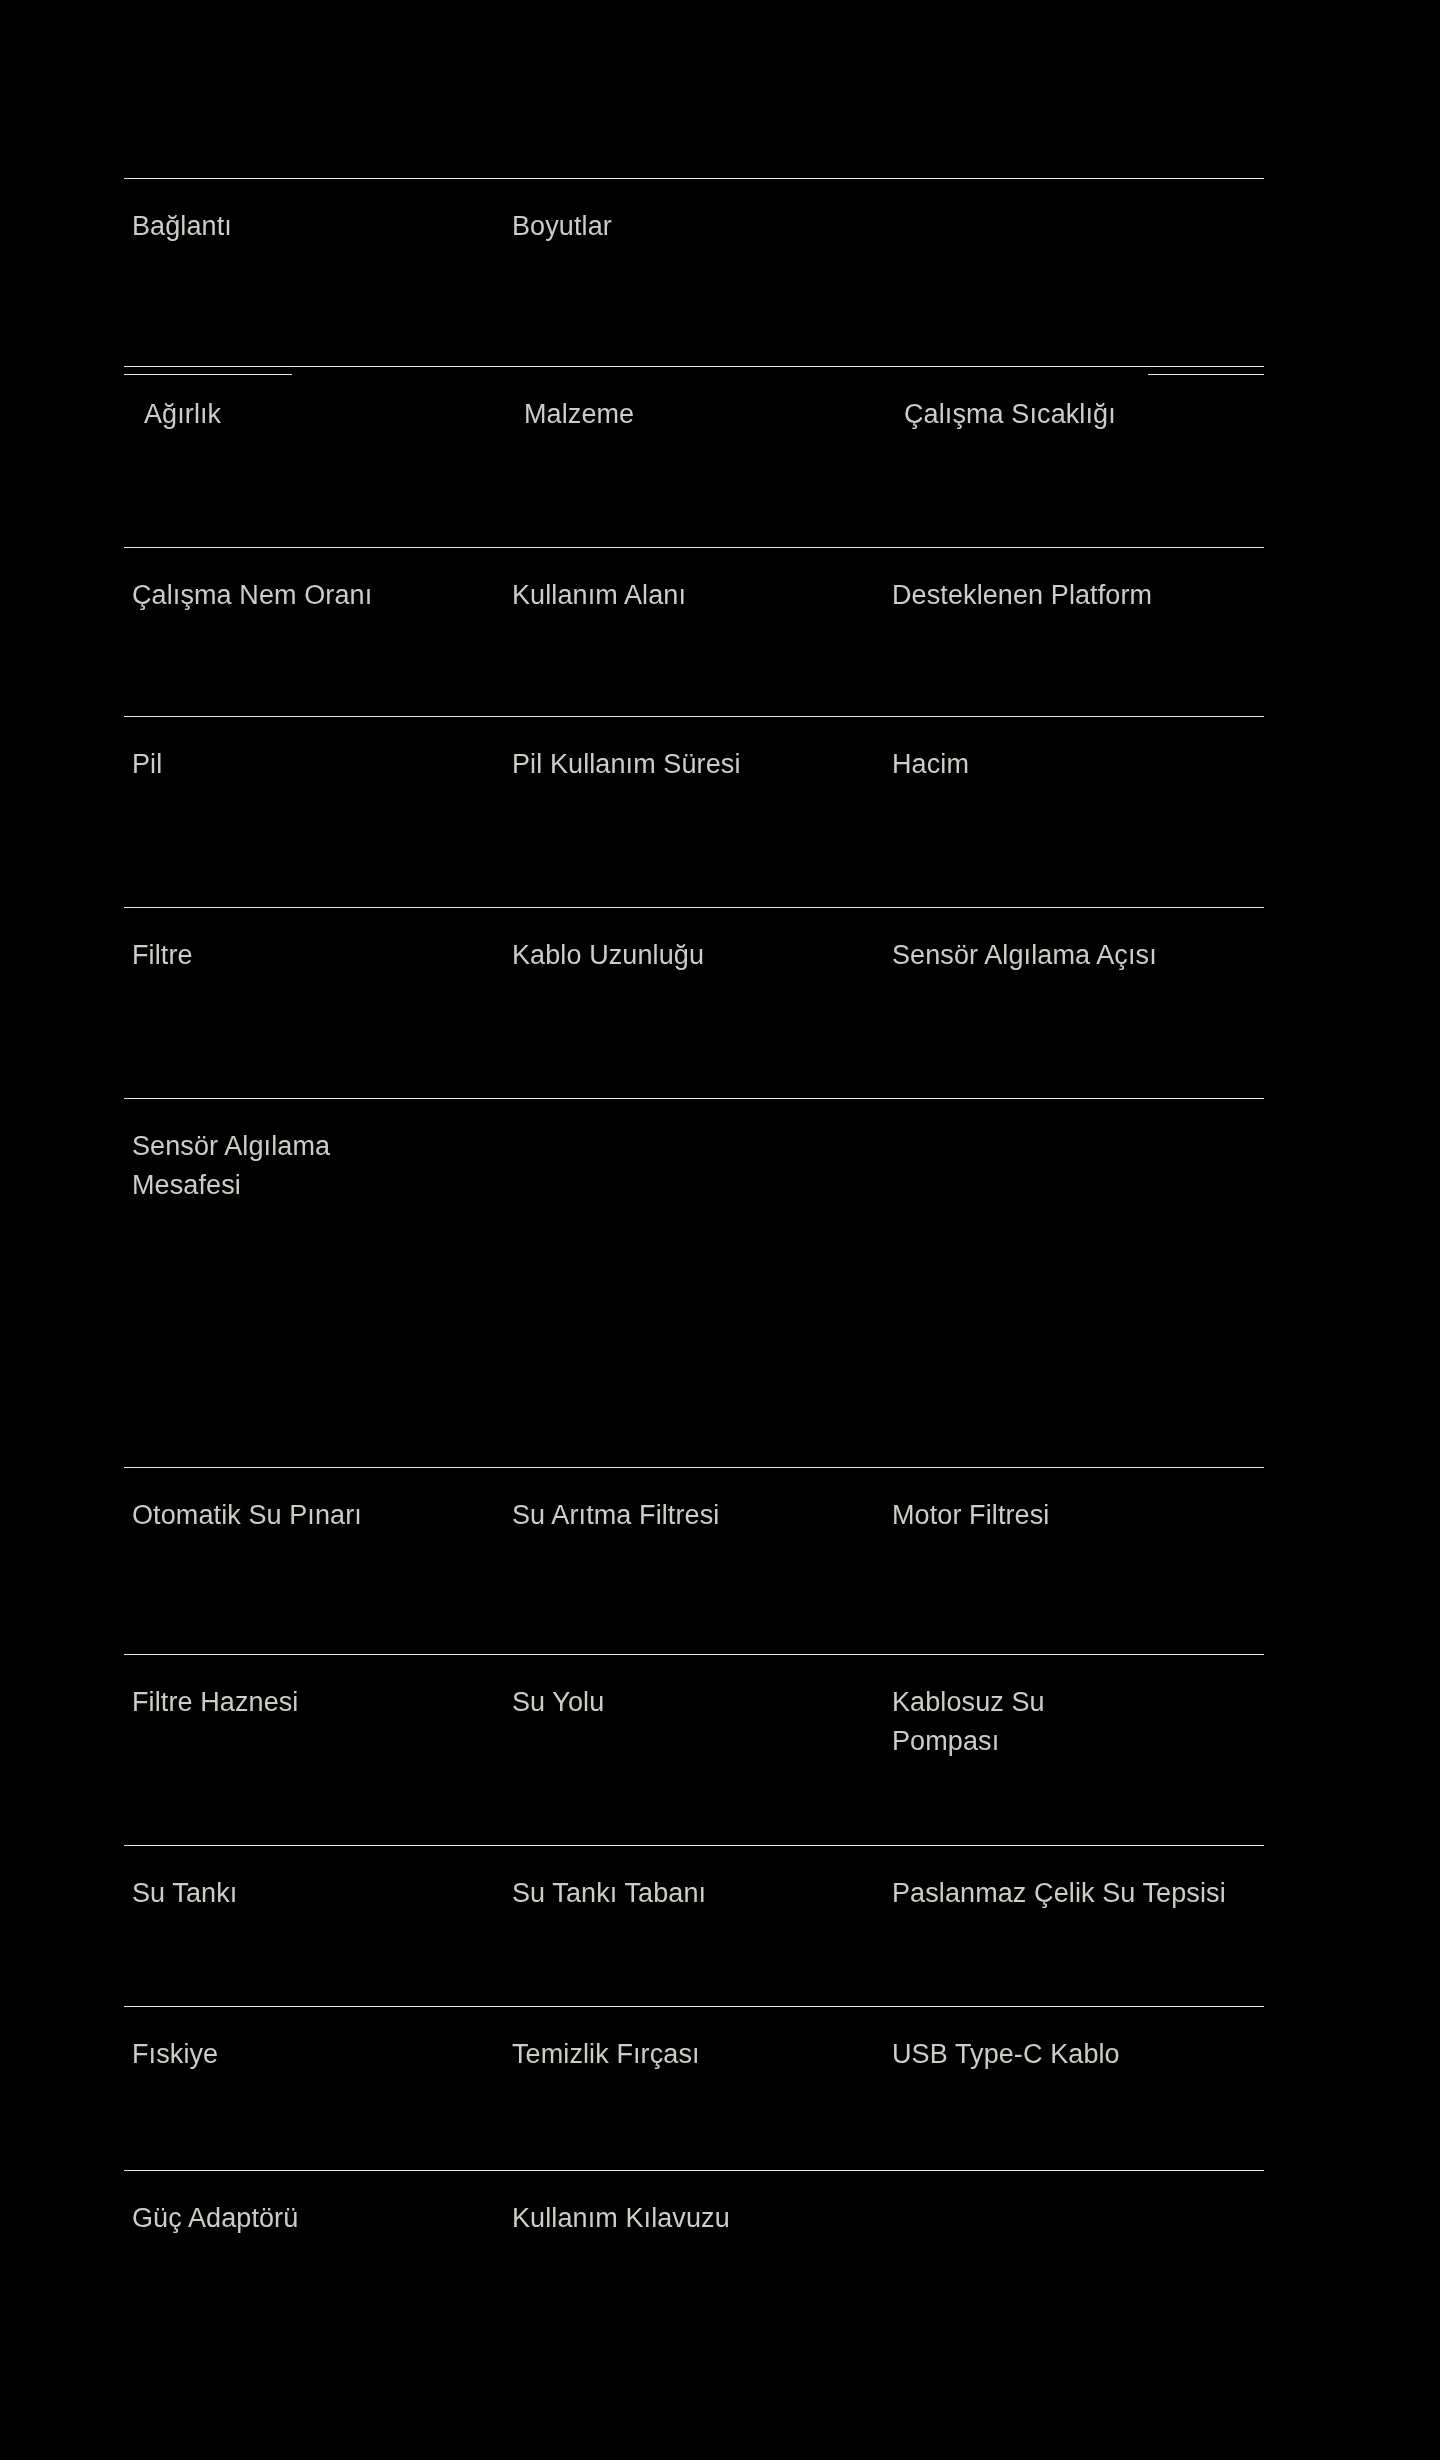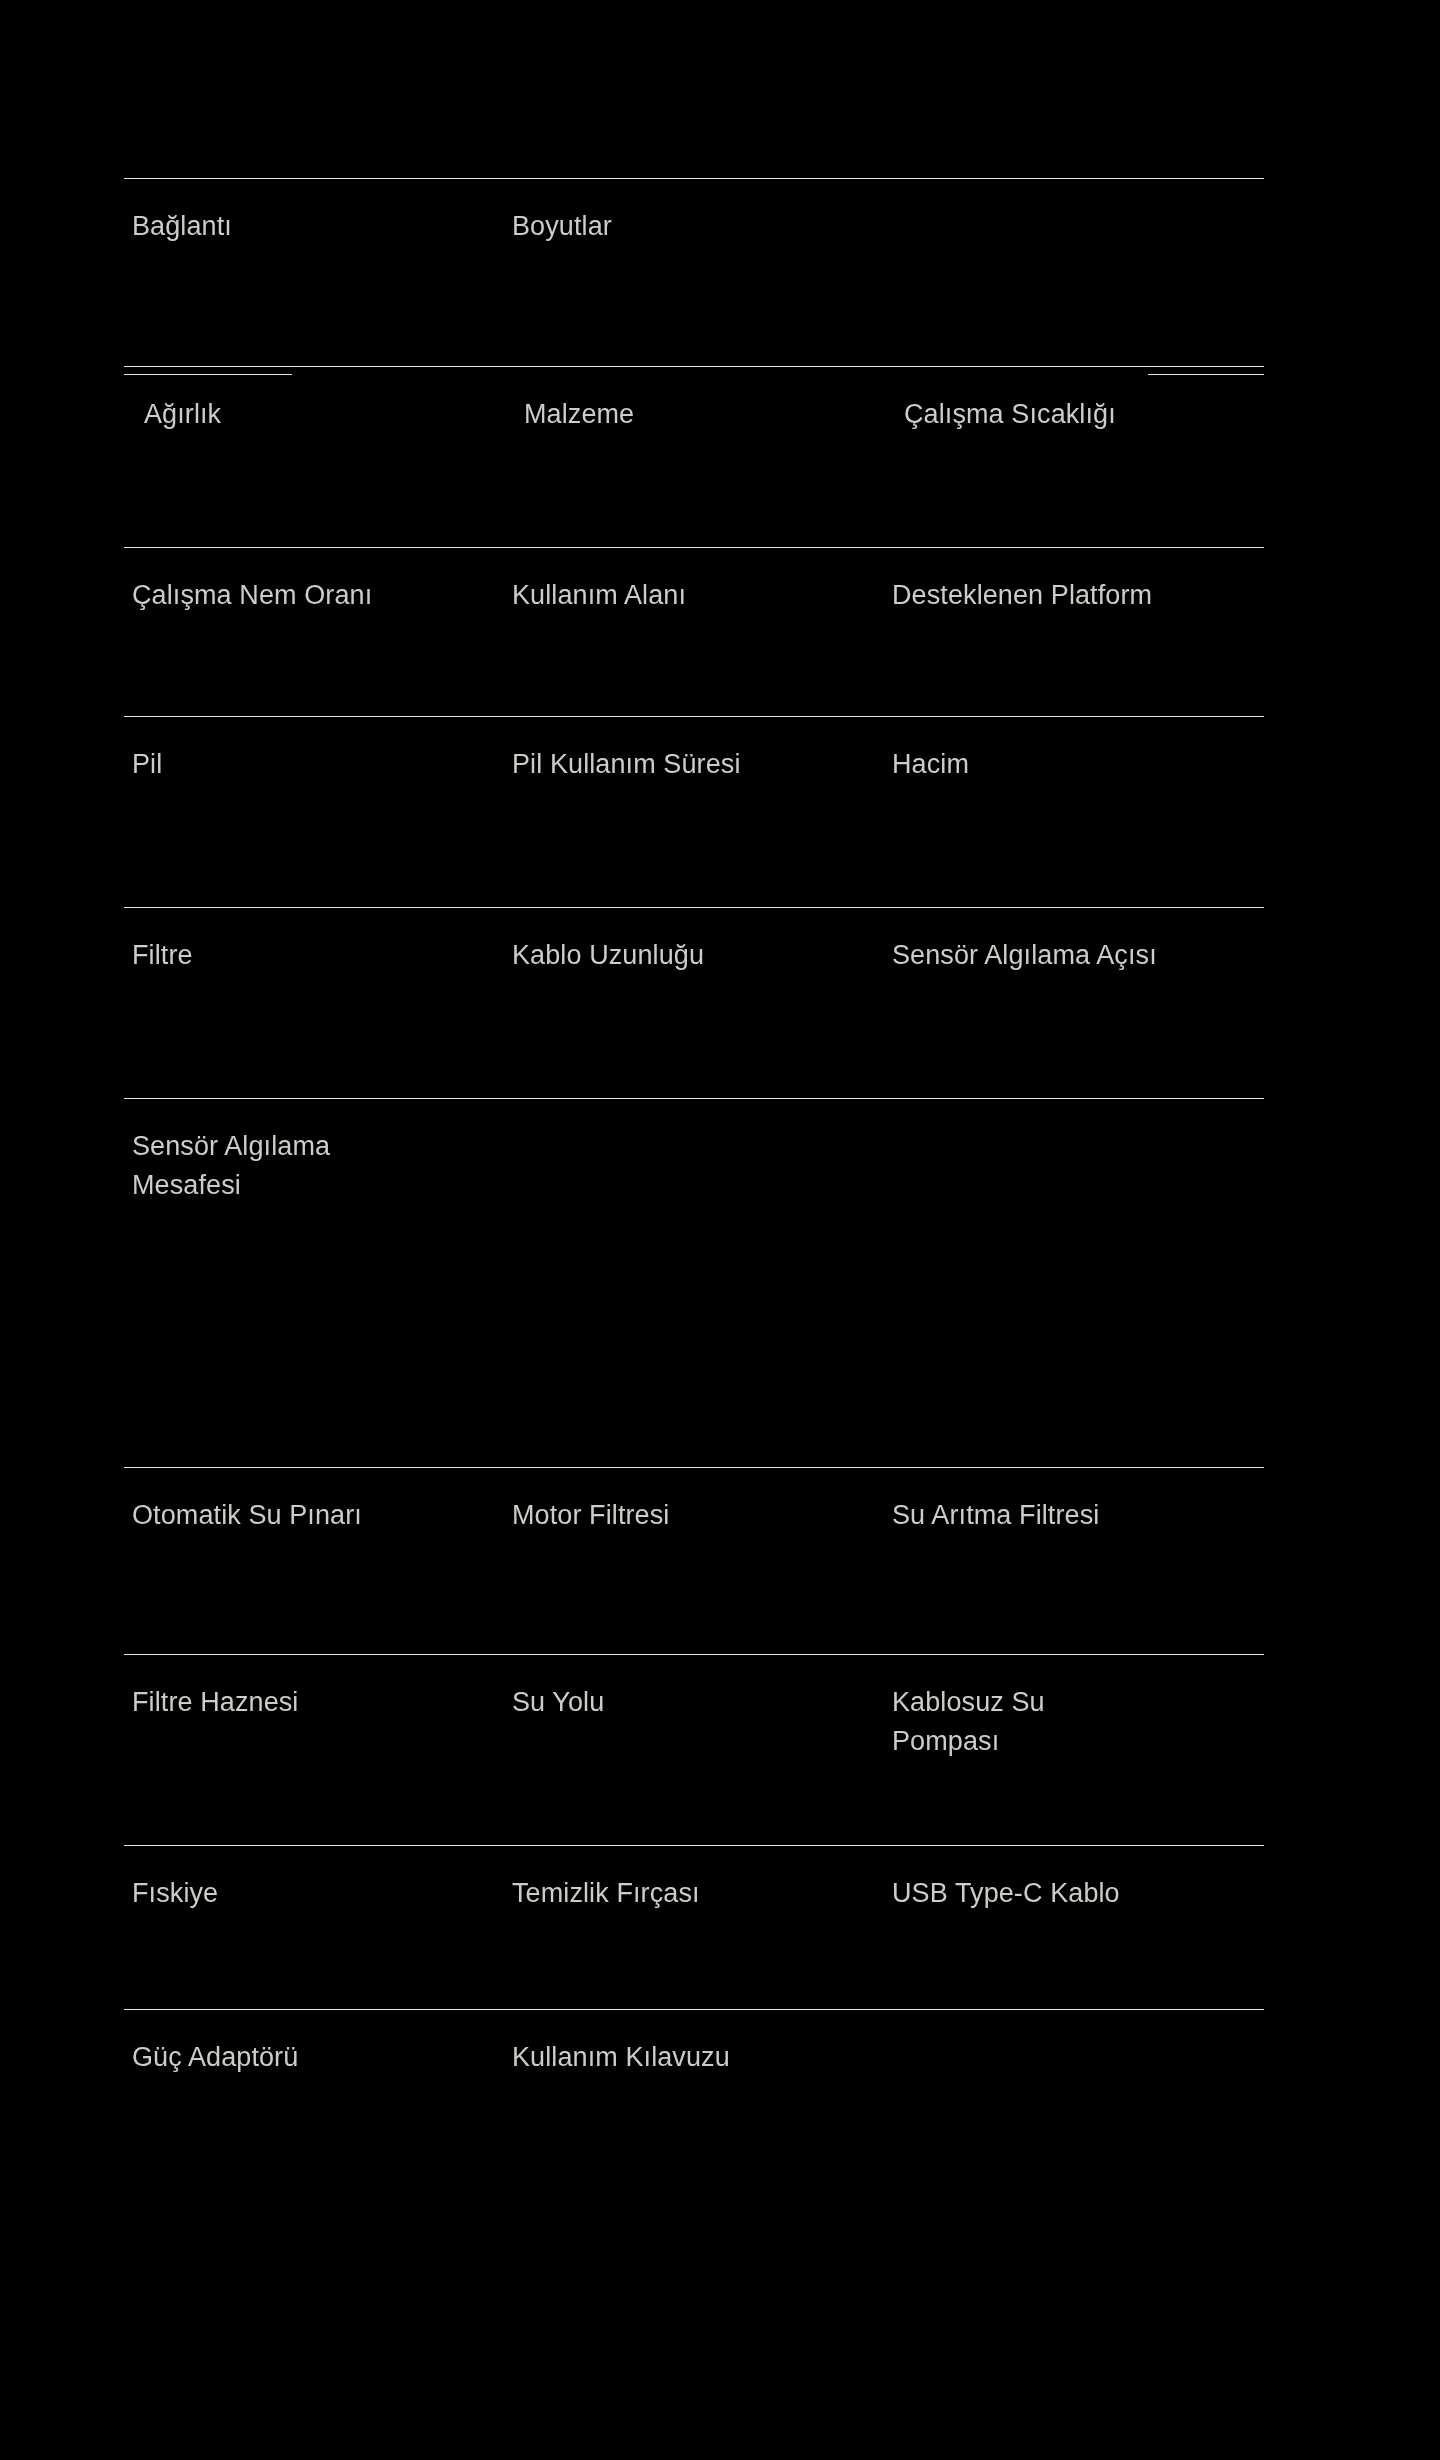--- a/index.html
+++ b/index.html
@@ -182,40 +182,51 @@
   <div class="partial-rule" style="left:124px; top:374px; width:168px;"></div>
   <div class="partial-rule" style="left:1148px; top:374px; width:116px;"></div>
 
   <div class="spec-section" id="contents-section">
 
     <div class="spec-row row-c1">
       <div class="spec-cell">
         <div class="spec-label">Otomatik Su Pınarı</div>
       </div>
       <div class="spec-cell">
+        <div class="spec-label">Su Arıtma Filtresi</div>
+      </div>
+      <div class="spec-cell">
         <div class="spec-label">Motor Filtresi</div>
-      </div>
-      <div class="spec-cell">
-        <div class="spec-label">Su Arıtma Filtresi</div>
       </div>
     </div>
 
     <div class="spec-row row-c2">
       <div class="spec-cell">
         <div class="spec-label">Filtre Haznesi</div>
       </div>
       <div class="spec-cell">
         <div class="spec-label">Su Yolu</div>
       </div>
       <div class="spec-cell">
         <div class="spec-label">Kablosuz Su
 Pompası</div>
       </div>
     </div>
 
+    <div class="spec-row row-c3">
+      <div class="spec-cell">
+        <div class="spec-label">Su Tankı</div>
+      </div>
+      <div class="spec-cell">
+        <div class="spec-label">Su Tankı Tabanı</div>
+      </div>
+      <div class="spec-cell">
+        <div class="spec-label">Paslanmaz Çelik Su Tepsisi</div>
+      </div>
+    </div>
 
     <div class="spec-row row-c4">
       <div class="spec-cell">
         <div class="spec-label">Fıskiye</div>
       </div>
       <div class="spec-cell">
         <div class="spec-label">Temizlik Fırçası</div>
       </div>
       <div class="spec-cell">
         <div class="spec-label">USB Type-C Kablo</div>

